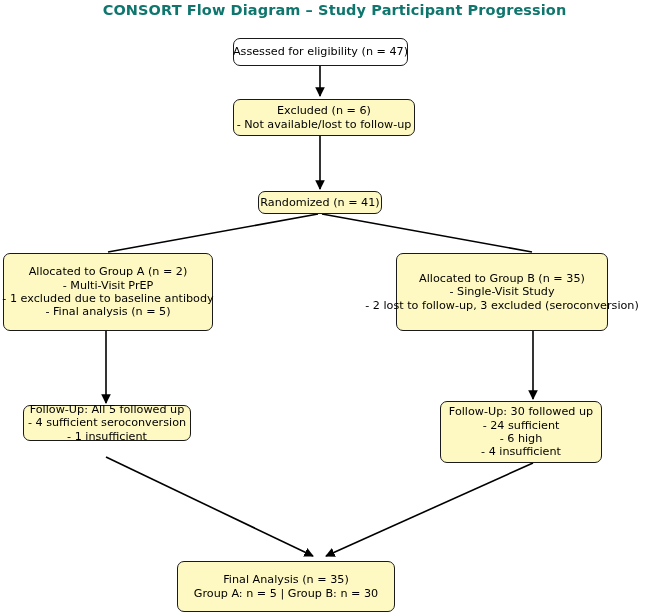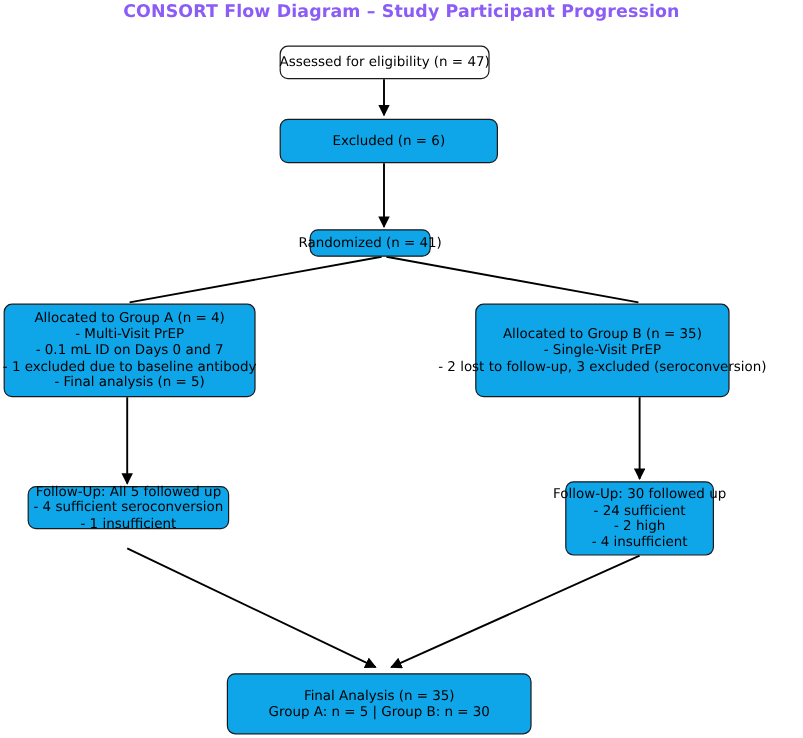--- a/index.html
+++ b/index.html
@@ -21,36 +21,36 @@
   }
   #title {
     position: absolute;
     left: 0;
     top: 2px;
     width: 669px;
     text-align: center;
     font-size: 14.5px;
     font-weight: bold;
     letter-spacing: 0.1px;
-    color: #8b5cf6;
+    color: #0f766e;
   }
   #edges {
     position: absolute;
     left: 0;
     top: 0;
     width: 669px;
     height: 615px;
     pointer-events: none;
   }
   .node {
     position: absolute;
     box-sizing: border-box;
     border: 1.4px solid #1a1a1a;
     border-radius: 7px;
-    background: #0ea5e9;
+    background: #fef9c3;
     display: flex;
     flex-direction: column;
     align-items: center;
     justify-content: center;
     text-align: center;
     font-size: 11.2px;
     line-height: 13.4px;
     color: #000000;
     padding: 2px 6px;
     z-index: 2;
@@ -93,51 +93,51 @@
 
     <line x1="533" y1="463" x2="326" y2="556" stroke="#000000" stroke-width="1.6" marker-end="url(#arrowhead)"></line>
   </svg>
 
   <div class="node plain" style="left:233px; top:38px; width:175px; height:28px;">
     <span class="line">Assessed for eligibility (n = 47)</span>
   </div>
 
   <div class="node" style="left:233px; top:99px; width:182px; height:37px;">
     <span class="line">Excluded (n = 6)</span>
+    <span class="line">- Not available/lost to follow-up</span>
   </div>
 
-  <div class="node" style="left:258px; top:191px; width:101px; height:23px;">
+  <div class="node" style="left:258px; top:191px; width:124px; height:23px;">
     <span class="line">Randomized (n = 41)</span>
   </div>
 
   <div class="node" style="left:3px; top:253px; width:210px; height:78px;">
-    <span class="line">Allocated to Group A (n = 4)</span>
+    <span class="line">Allocated to Group A (n = 2)</span>
     <span class="line">- Multi-Visit PrEP</span>
-    <span class="line">- 0.1 mL ID on Days 0 and 7</span>
     <span class="line">- 1 excluded due to baseline antibody</span>
     <span class="line">- Final analysis (n = 5)</span>
   </div>
 
   <div class="node" style="left:396px; top:253px; width:212px; height:78px;">
     <span class="line">Allocated to Group B (n = 35)</span>
-    <span class="line">- Single-Visit PrEP</span>
+    <span class="line">- Single-Visit Study</span>
     <span class="line">- 2 lost to follow-up, 3 excluded (seroconversion)</span>
   </div>
 
   <div class="node" style="left:23px; top:405px; width:168px; height:36px;">
     <span class="line">Follow-Up: All 5 followed up</span>
     <span class="line">- 4 sufficient seroconversion</span>
     <span class="line">- 1 insufficient</span>
   </div>
 
-  <div class="node" style="left:471px; top:401px; width:124px; height:62px;">
+  <div class="node" style="left:440px; top:401px; width:162px; height:62px;">
     <span class="line">Follow-Up: 30 followed up</span>
     <span class="line">- 24 sufficient</span>
-    <span class="line">- 2 high</span>
+    <span class="line">- 6 high</span>
     <span class="line">- 4 insufficient</span>
   </div>
 
-  <div class="node" style="left:189px; top:561px; width:254px; height:51px;">
+  <div class="node" style="left:177px; top:561px; width:218px; height:51px;">
     <span class="line">Final Analysis (n = 35)</span>
     <span class="line">Group A: n = 5 | Group B: n = 30</span>
   </div>
 
 </div>
 
 </body></html>

